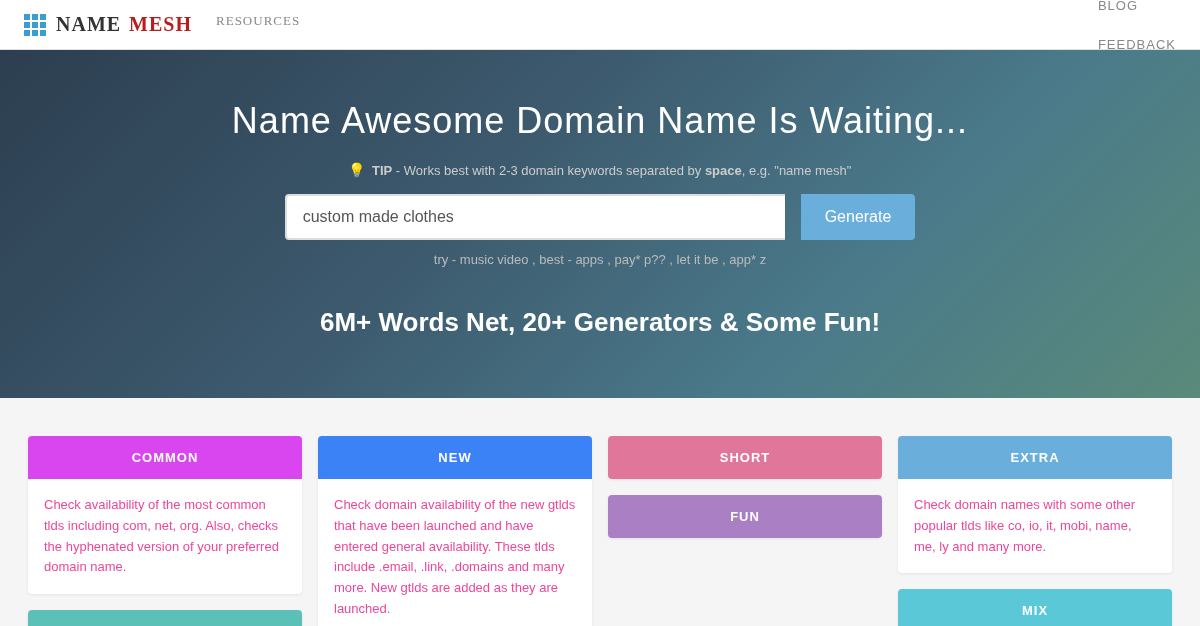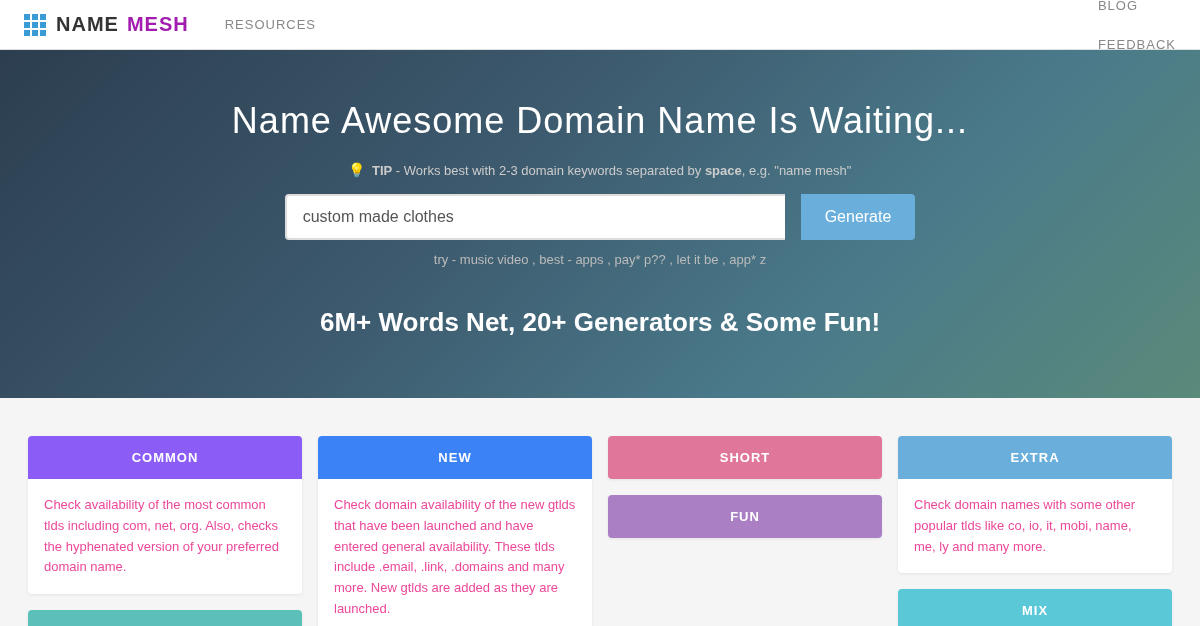--- a/index.html
+++ b/index.html
@@ -8,21 +8,21 @@
     
     .header {
       background: #fff;
       display: flex;
       align-items: center;
       justify-content: space-between;
       padding: 0 24px;
       height: 50px;
       border-bottom: 1px solid #e0e0e0;
     }
-    .header-left { display: flex; align-items: center; gap: 36px; }
+    .header-left { display: flex; align-items: flex-start; gap: 24px; font-family: Liberation Serif, serif; }
     .logo { display: flex; align-items: center; gap: 6px; font-size: 20px; font-weight: 700; color: #333; letter-spacing: 1px; }
     .logo-grid { display: grid; grid-template-columns: repeat(3,6px); gap: 2px; margin-right: 4px; }
     .logo-grid span { width: 6px; height: 6px; background: #3a9bd5; display: block; }
     .nav-link { color: #888; font-size: 13px; font-weight: 500; text-decoration: none; letter-spacing: 1px; cursor: pointer; }
     .header-right { display: flex; gap: 24px; flex-direction: column; }
 
     
     .hero {
       background: linear-gradient(135deg, #2c3e50 0%, #3d5a6e 40%, #4a7a8a 70%, #5a8a7a 100%);
       color: #fff;
@@ -81,21 +81,21 @@
       letter-spacing: 1px;
       color: #fff;
     }
     .card-body {
       padding: 16px;
       font-size: 13px;
       line-height: 1.6;
       color: #ec4899;
     }
 
-    .color-green { background: #8b5cf6; }
+    .color-green { background: #d946ef; }
     .color-yellow { background: #3b82f6; }
     .color-pink { background: #e0779a; }
     .color-blue { background: #6aafdc; }
     .color-teal { background: #5bc0b8; }
     .color-purple { background: #ab7fc4; }
     .color-cyan { background: #5bc8d8; }
   </style>
 </head>
 <body>
 
@@ -107,21 +107,21 @@
           <span></span>
           <span></span>
         <span></span>
           <span></span>
           <span></span>
         <span></span>
           <span></span>
           <span></span>
       </div>
       <span>NAME</span>
-      <span style="color:#a21caf;margin-left:2px;">MESH</span>
+      <span style="color:#b91c1c;margin-left:2px;">MESH</span>
     </div>
     <a class="nav-link">RESOURCES</a>
   </div>
   <div class="header-right">
     <a class="nav-link">BLOG</a>
     <a class="nav-link">FEEDBACK</a>
   </div>
 </header>
 
 <section class="hero">

